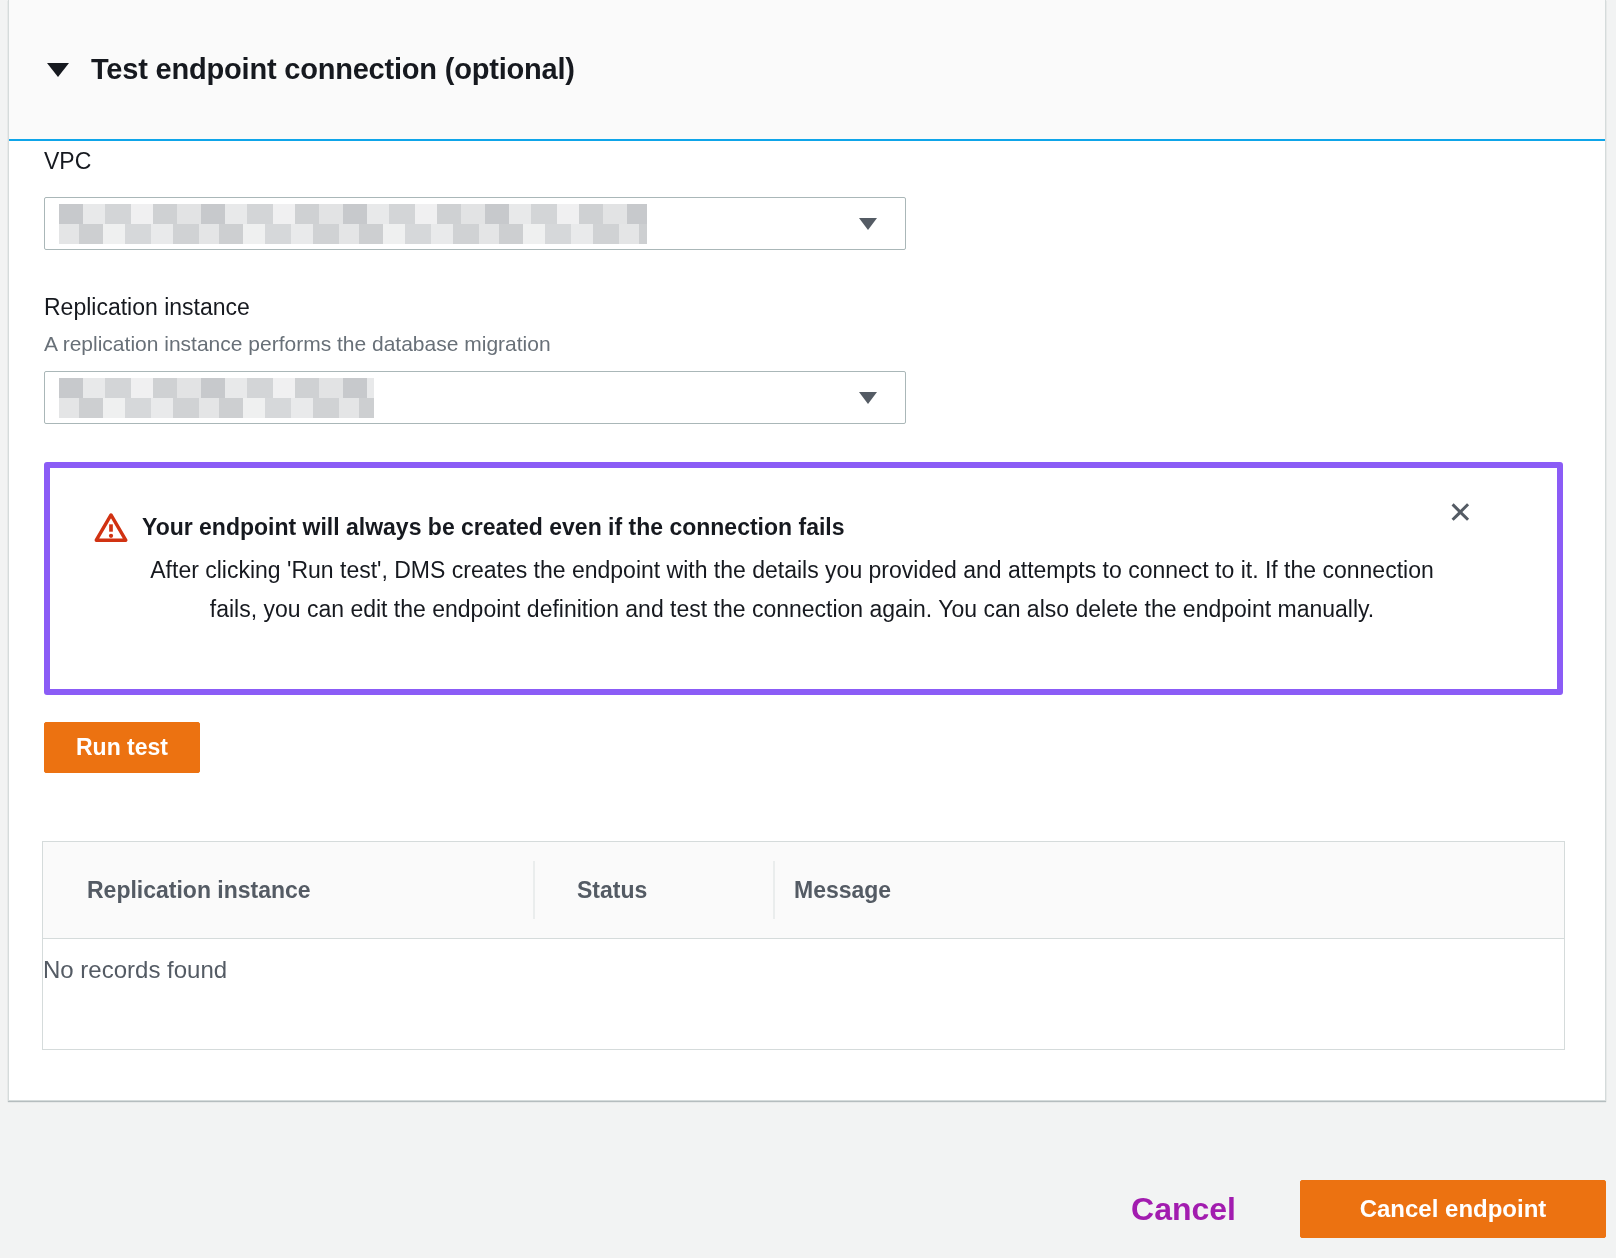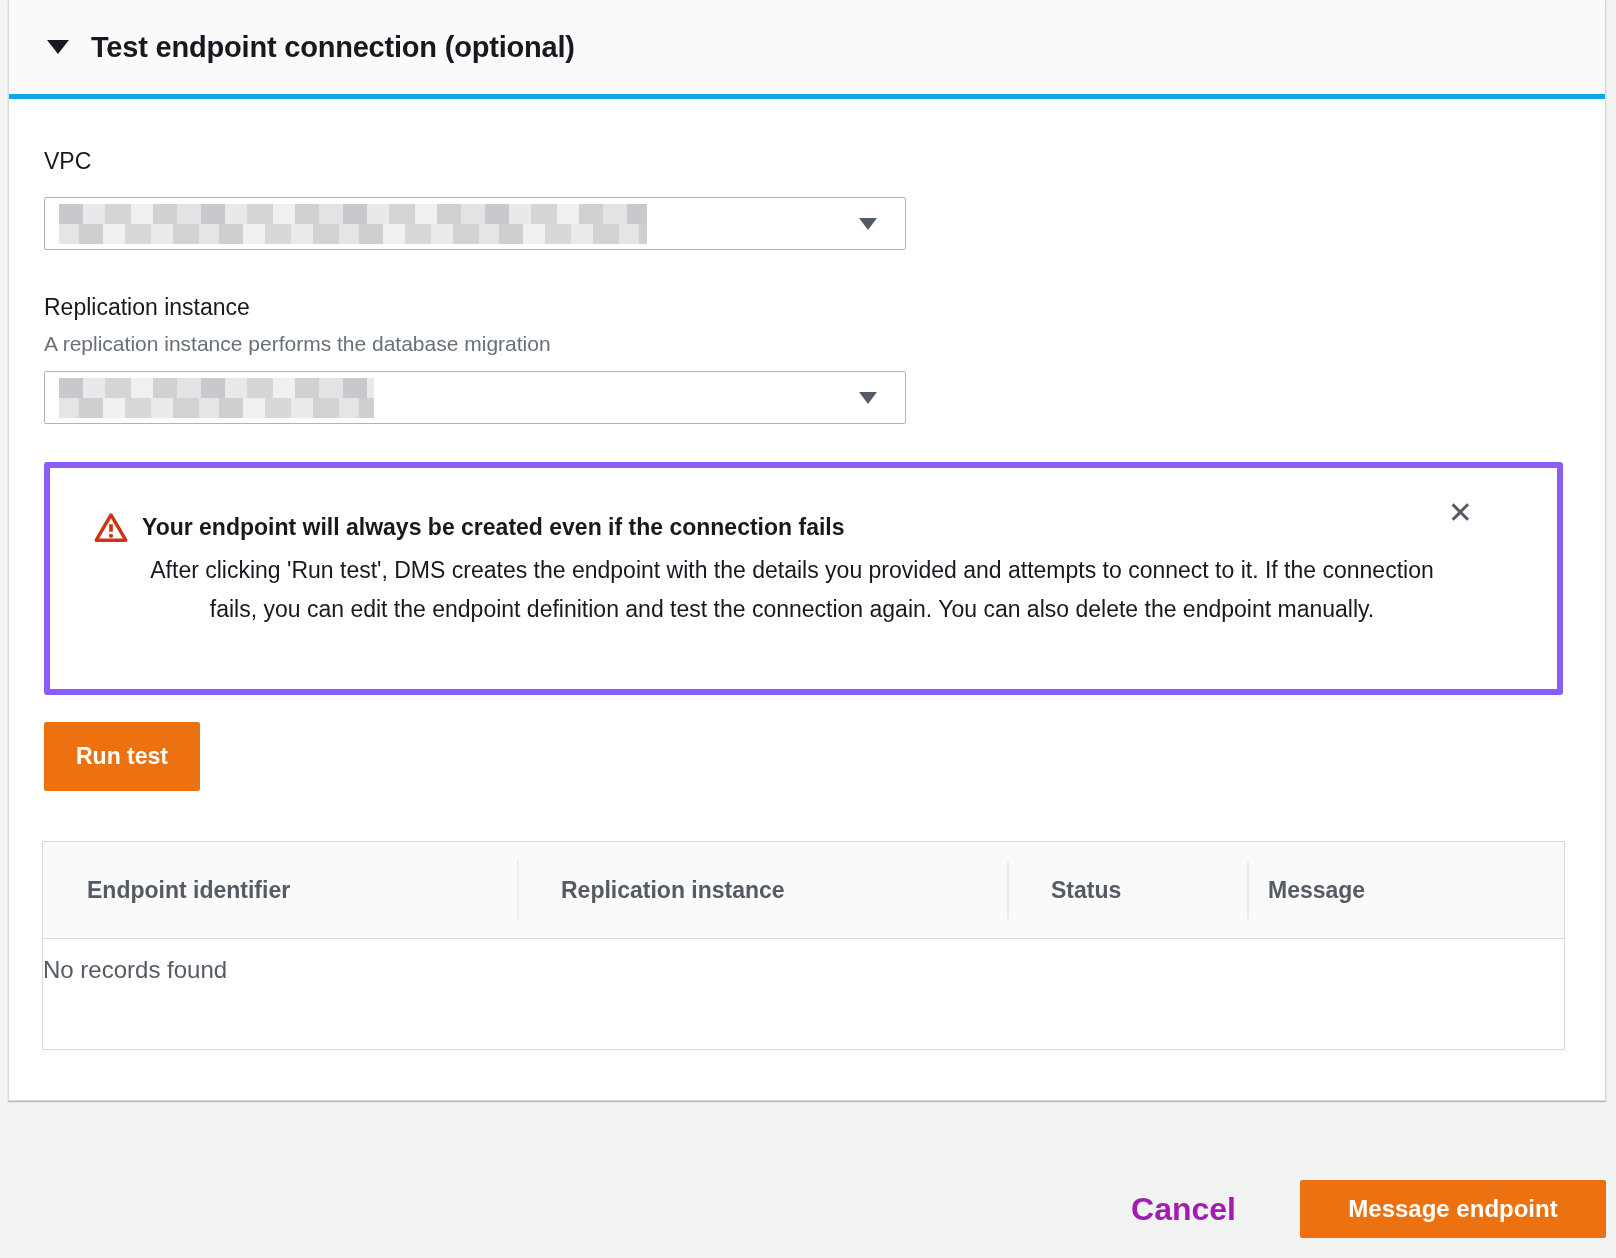--- a/index.html
+++ b/index.html
@@ -13,21 +13,21 @@
   }
 
   
   .card {
     position:absolute; left:8px; top:0; width:1598px; height:1101px;
     background:#ffffff;
     border:1px solid #d5dbdb; border-top:none;
     box-shadow:0 1px 1px rgba(0,28,36,.25);
   }
   .card-header {
-    height:99px; background:#fafafa; border-bottom:5px solid #0ea5e9;
+    height:141px; background:#fafafa; border-bottom:2px solid #0ea5e9;
     display:flex; align-items:center; padding-left:38px; gap:22px;
     cursor:pointer;
   }
   .caret-down {
     width:0; height:0;
     border-left:11px solid transparent; border-right:11px solid transparent;
     border-top:14px solid #16191f;
   }
   .card-title { font-size:29px; font-weight:700; letter-spacing:-.2px; }
 
@@ -76,21 +76,21 @@
     font-family:"Liberation Sans","DejaVu Sans",sans-serif;
   }
 
   
   .btn-primary {
     background:#ec7211; border:1px solid #ec7211; border-radius:2px;
     color:#fff; font-weight:700; cursor:pointer;
     font-family:"Liberation Sans","DejaVu Sans",sans-serif;
   }
   .btn-run {
-    position:absolute; left:35px; top:722px; height:69px;
+    position:absolute; left:35px; top:722px; height:51px;
     padding:0 31px; font-size:23px;
   }
   .btn-create { width:306px; height:58px; font-size:24px; }
   .btn-link {
     background:none; border:none; color:#a21caf; font-weight:700;
     font-size:32px; cursor:pointer;
     font-family:"Liberation Sans","DejaVu Sans",sans-serif;
   }
 
   
@@ -159,28 +159,27 @@
       <div class="alert-title">Your endpoint will always be created even if the connection fails</div>
     </div>
     <div class="alert-body">After clicking 'Run test', DMS creates the endpoint with the details you provided and attempts to connect to it. If the connection fails, you can edit the endpoint definition and test the connection again. You can also delete the endpoint manually.</div>
     <button class="alert-close">✕</button>
   </div>
 
   <button class="btn-primary btn-run">Run test</button>
 
   <div class="results-table">
     <div class="thead">
-      <div class="th c1">Endpoint identifier</div>
       <div class="th c2">Replication instance</div>
       <div class="th c3">Status</div>
       <div class="th c4">Message</div>
     </div>
     <div class="tbody">
       <div class="empty-msg">No records found</div>
     </div>
   </div>
 
 </div>
 
 <div class="footer-actions">
   <button class="btn-link">Cancel</button>
-  <button class="btn-primary btn-create">Message endpoint</button>
+  <button class="btn-primary btn-create">Cancel endpoint</button>
 </div>
 
 </body></html>

